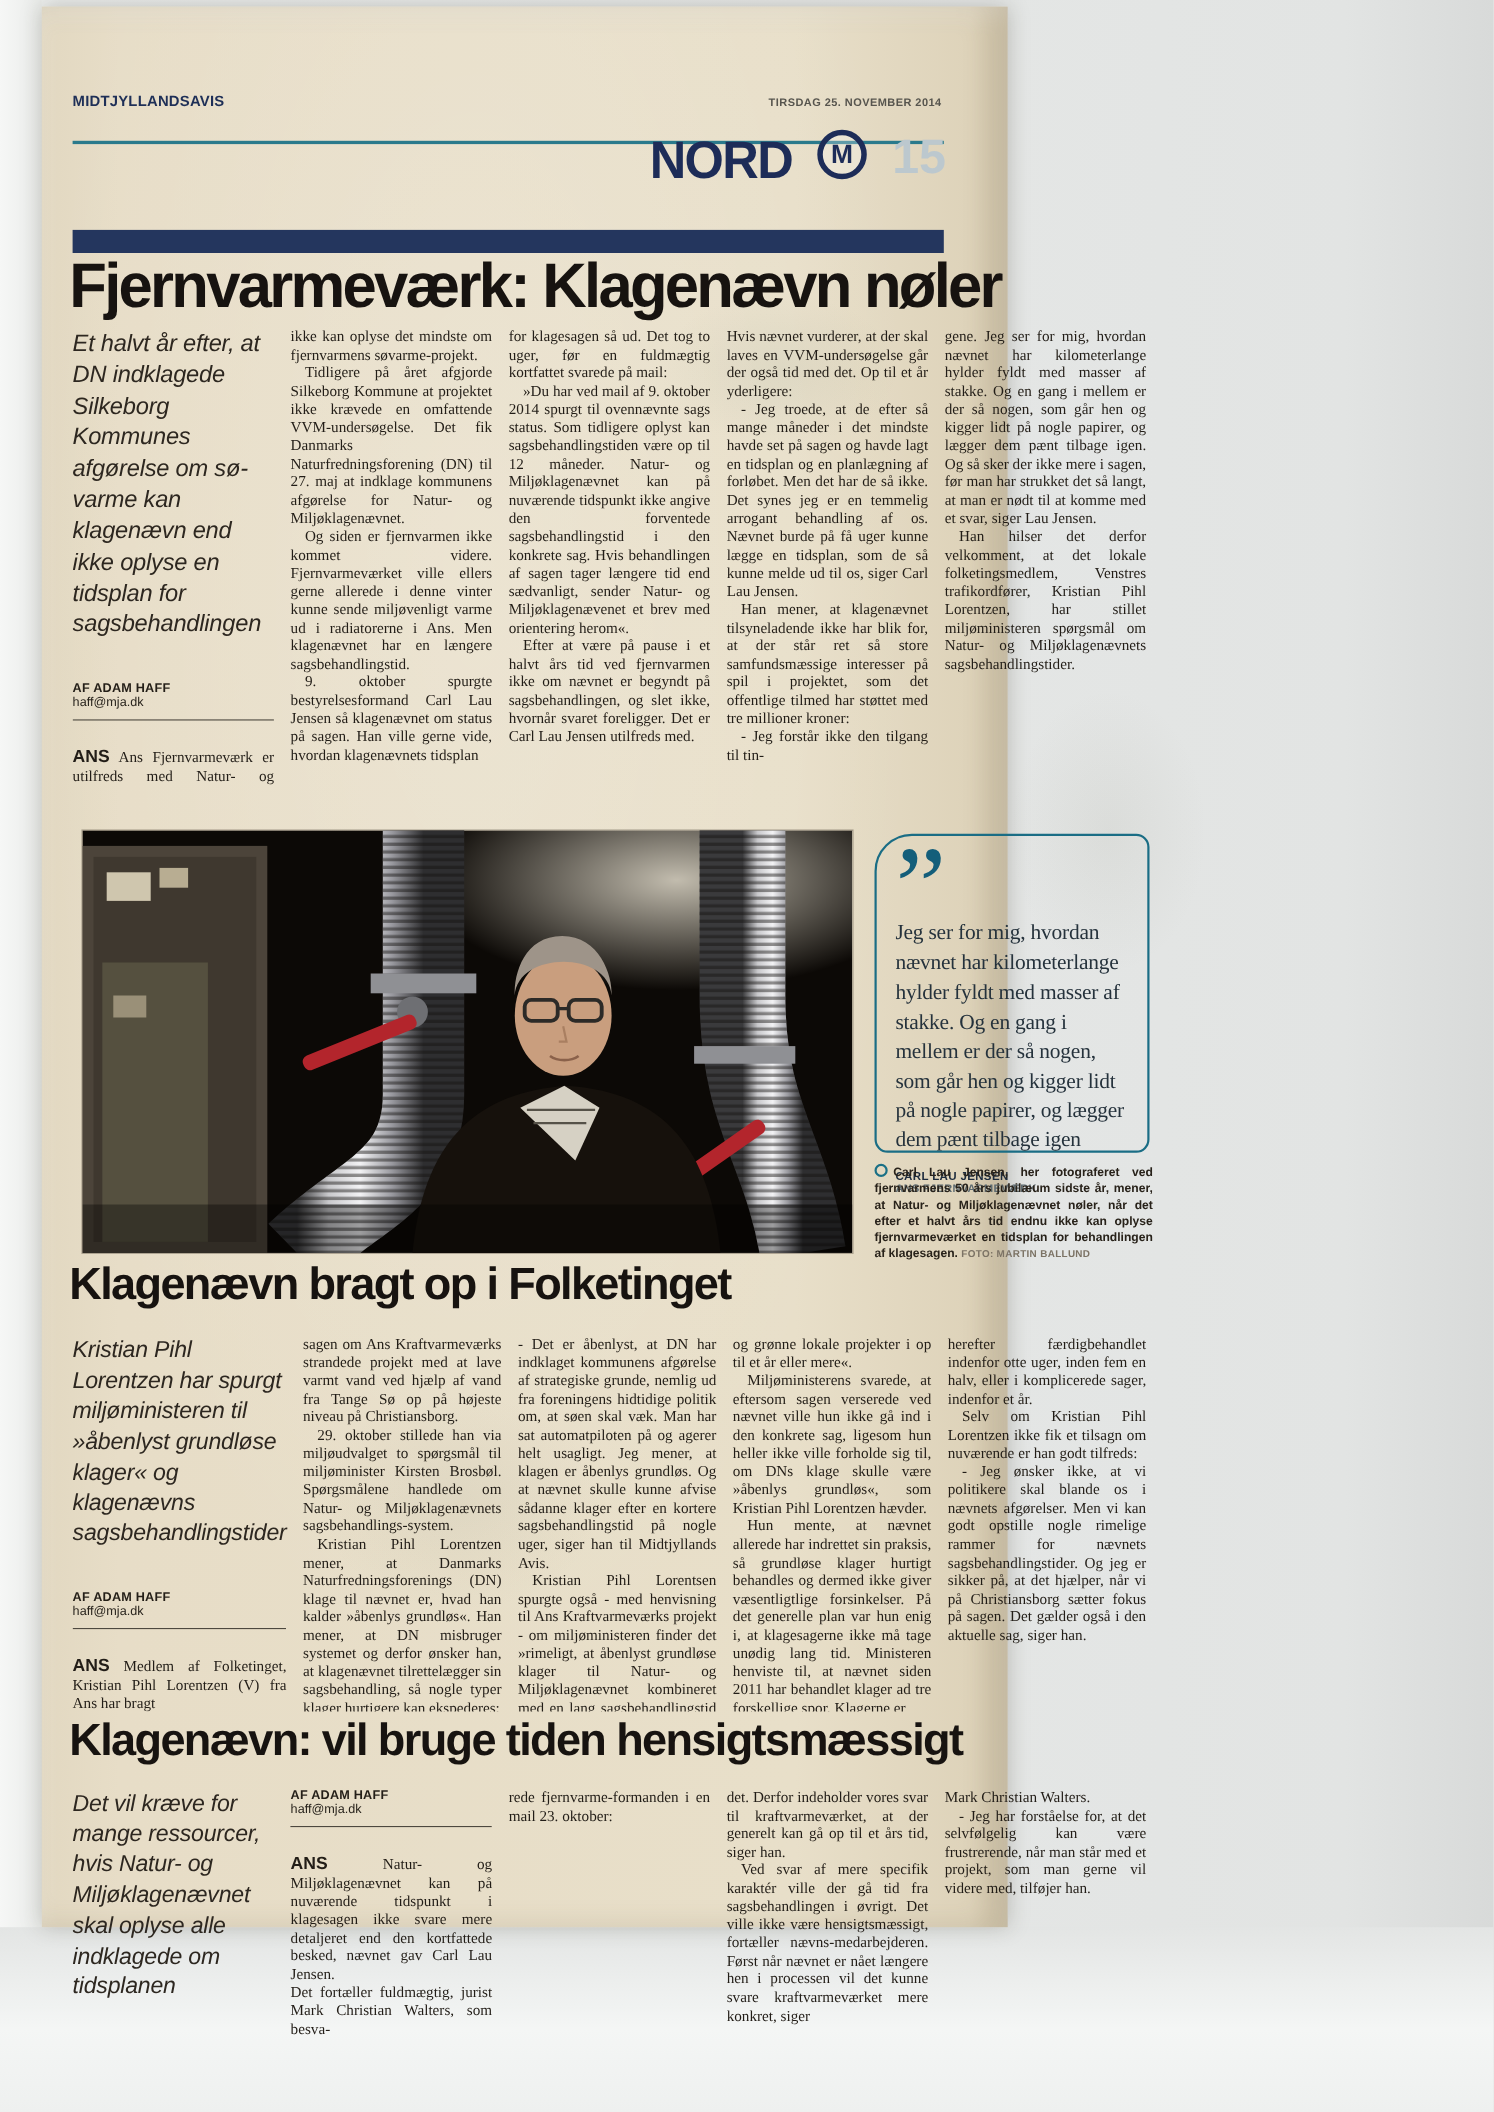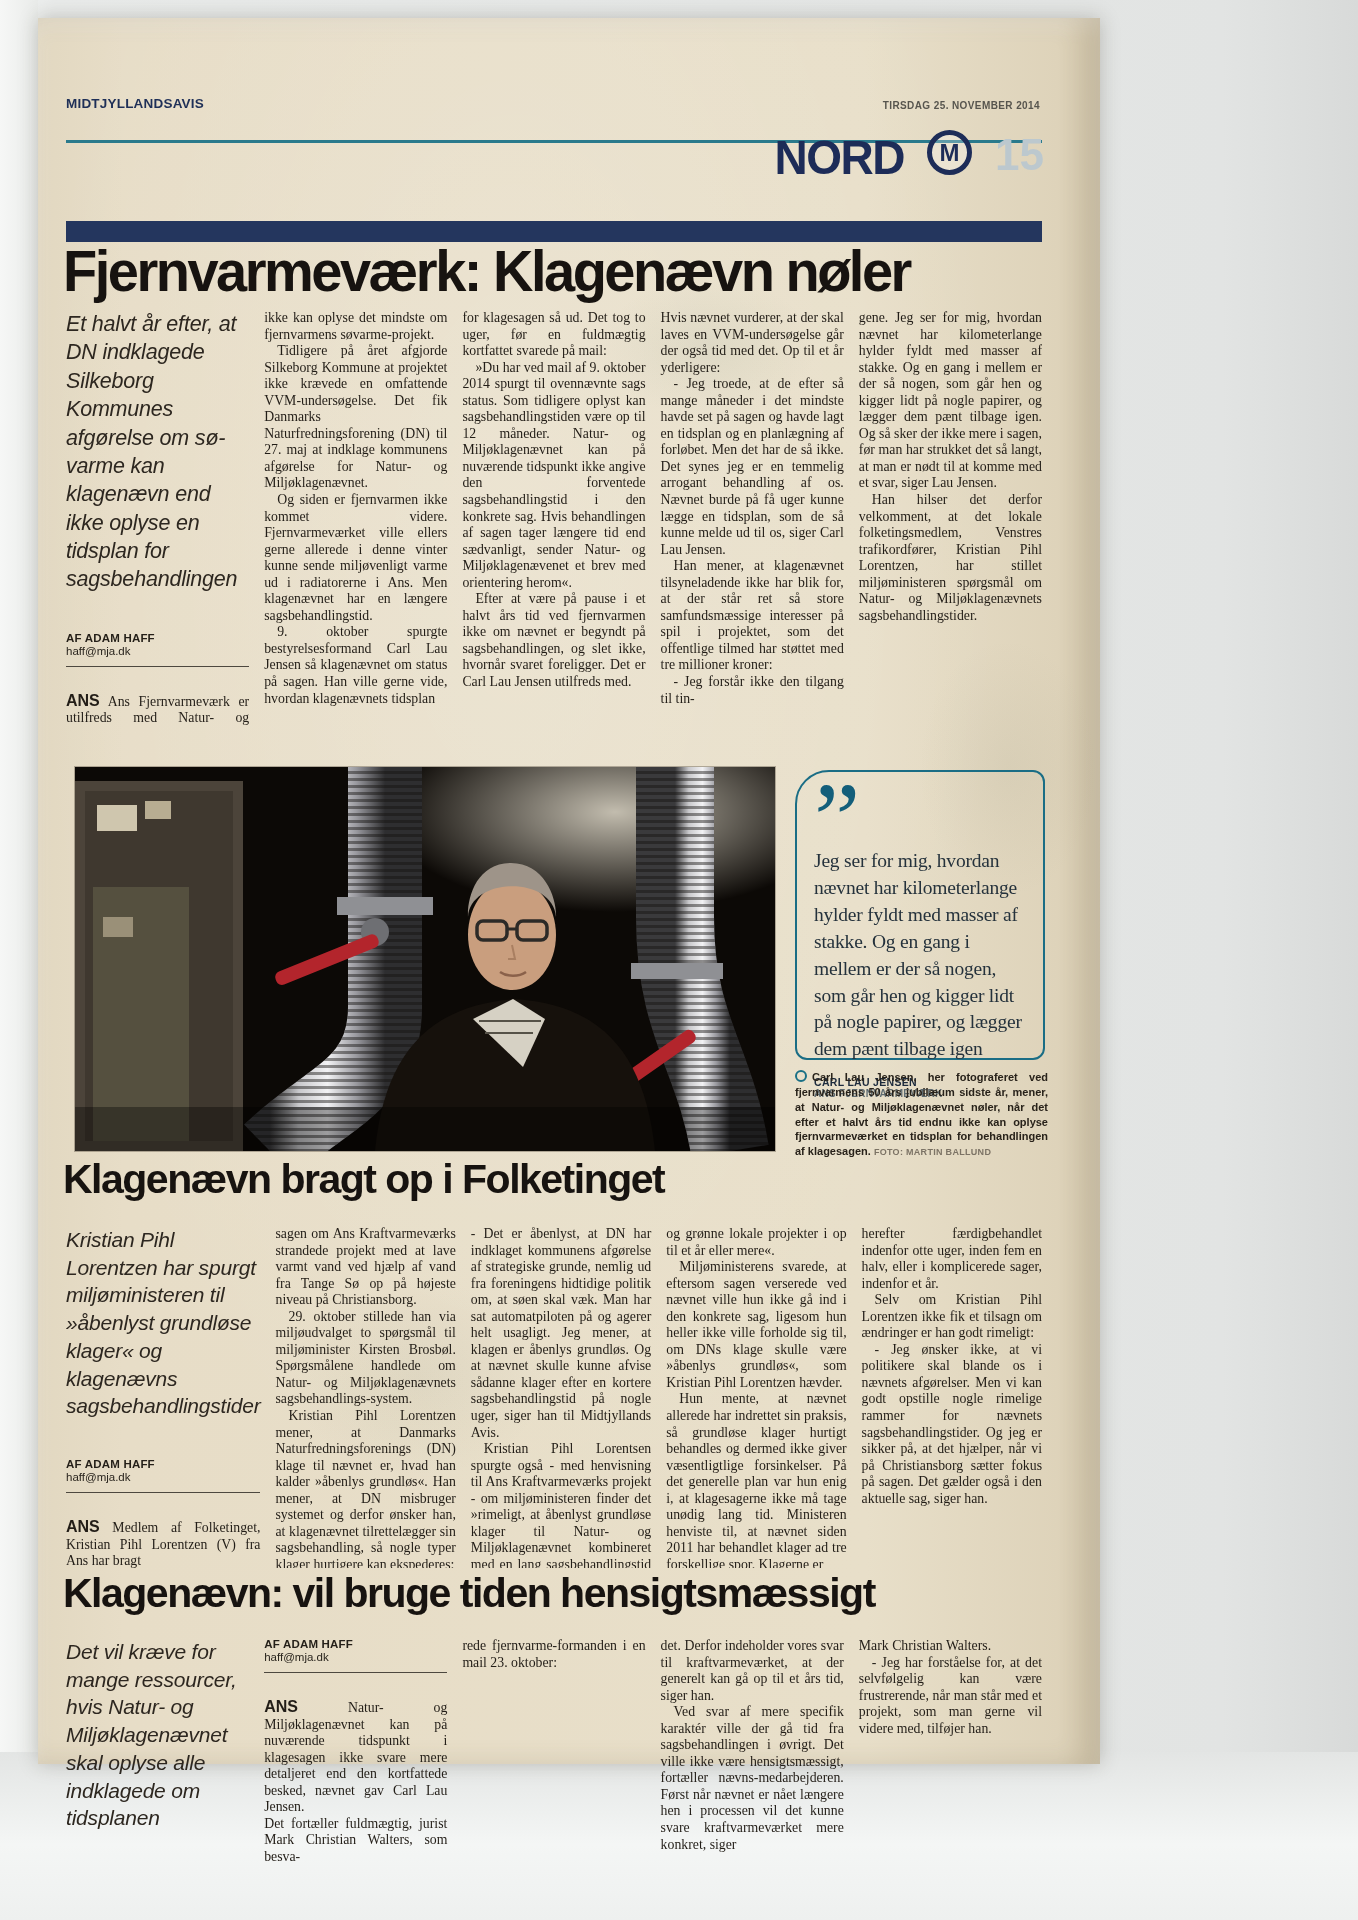--- a/index.html
+++ b/index.html
@@ -2,21 +2,21 @@
 <html><head>
 <meta charset="utf-8">
 <style>
   html,body{margin:0;padding:0;}
   body{
     width:1358px;height:1920px;position:relative;overflow:hidden;
     background:linear-gradient(90deg,#f2f4f3 0%,#e9ebea 4%,#e2e4e3 90%,#d8dad9 100%);
     font-family:"Liberation Sans",sans-serif;
   }
   .paper{
-    position:absolute;left:38px;top:18px;width:1062px;height:1746px;
+    position:absolute;left:38px;top:6px;width:878px;height:1746px;
     background:
       radial-gradient(ellipse at 45% 30%, rgba(255,255,255,.18), rgba(0,0,0,0) 60%),
       linear-gradient(90deg,#e2d8c1 0%,#e7ddc7 8%,#e8dfc9 78%,#ded3ba 96%,#d3c7ac 100%);
     box-shadow:0 0 18px rgba(60,55,40,.25), inset -16px 0 26px rgba(95,80,55,.16), inset 0 10px 18px rgba(255,255,255,.25);
   }
   .stain{position:absolute;border-radius:50%;pointer-events:none;}
   .stain.s1{left:560px;top:260px;width:220px;height:140px;background:radial-gradient(ellipse,rgba(120,140,120,.10),rgba(0,0,0,0) 70%);}
   .stain.s2{left:250px;top:1260px;width:260px;height:200px;background:radial-gradient(ellipse,rgba(110,120,100,.08),rgba(0,0,0,0) 70%);}
   .stain.s3{left:880px;top:620px;width:180px;height:260px;background:radial-gradient(ellipse,rgba(130,130,110,.09),rgba(0,0,0,0) 70%);}
 
@@ -231,21 +231,21 @@
         <p>- Det er åbenlyst, at DN har indklaget kommunens afgørelse af strategiske grunde, nemlig ud fra foreningens hidtidige politik om, at søen skal væk. Man har sat automatpiloten på og agerer helt usagligt. Jeg mener, at klagen er åbenlys grundløs. Og at nævnet skulle kunne afvise sådanne klager efter en kortere sagsbehandlingstid på nogle uger, siger han til Midtjyllands Avis.</p>
         <p>Kristian Pihl Lorentsen spurgte også - med henvisning til Ans Kraftvarmeværks projekt - om miljøministeren finder det »rimeligt, at åbenlyst grundløse klager til Natur- og Miljøklagenævnet kombineret med en lang sagsbehandlingstid kan forsinke gode</p>
       </div>
     <div class="col">
         <p>og grønne lokale projekter i op til et år eller mere«.</p>
         <p>Miljøministerens svarede, at eftersom sagen verserede ved nævnet ville hun ikke gå ind i den konkrete sag, ligesom hun heller ikke ville forholde sig til, om DNs klage skulle være »åbenlys grundløs«, som Kristian Pihl Lorentzen hævder.</p>
         <p>Hun mente, at nævnet allerede har indrettet sin praksis, så grundløse klager hurtigt behandles og dermed ikke giver væsentligtlige forsinkelser. På det generelle plan var hun enig i, at klagesagerne ikke må tage unødig lang tid. Ministeren henviste til, at nævnet siden 2011 har behandlet klager ad tre forskellige spor. Klagerne er</p>
       </div>
     <div class="col">
         <p>herefter færdigbehandlet indenfor otte uger, inden fem en halv, eller i komplicerede sager, indenfor et år.</p>
-        <p>Selv om Kristian Pihl Lorentzen ikke fik et tilsagn om ændringer er han godt rimeligt:</p>
+        <p>Selv om Kristian Pihl Lorentzen ikke fik et tilsagn om nuværende er han godt tilfreds:</p>
         <p>- Jeg ønsker ikke, at vi politikere skal blande os i nævnets afgørelser. Men vi kan godt opstille nogle rimelige rammer for nævnets sagsbehandlingstider. Og jeg er sikker på, at det hjælper, når vi på Christiansborg sætter fokus på sagen. Det gælder også i den aktuelle sag, siger han.</p>
       </div>
   </div>
 
   <div class="h3">Klagenævn: vil bruge tiden hensigtsmæssigt</div>
   <div class="cols a3">
     <div class="col">
       <div class="deck small">Det vil kræve for mange ressourcer, hvis Natur- og Miljøklagenævnet skal oplyse alle indklagede om tidsplanen</div>
     </div>
     <div class="col">

